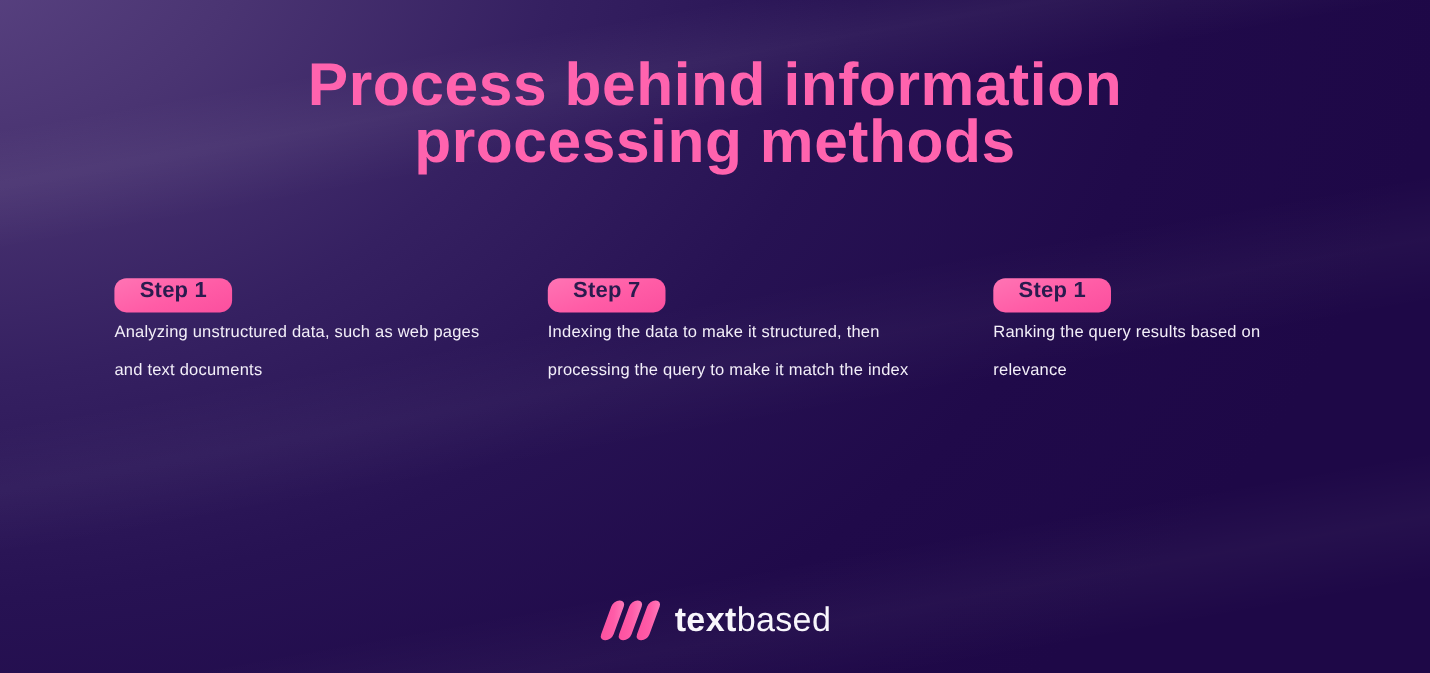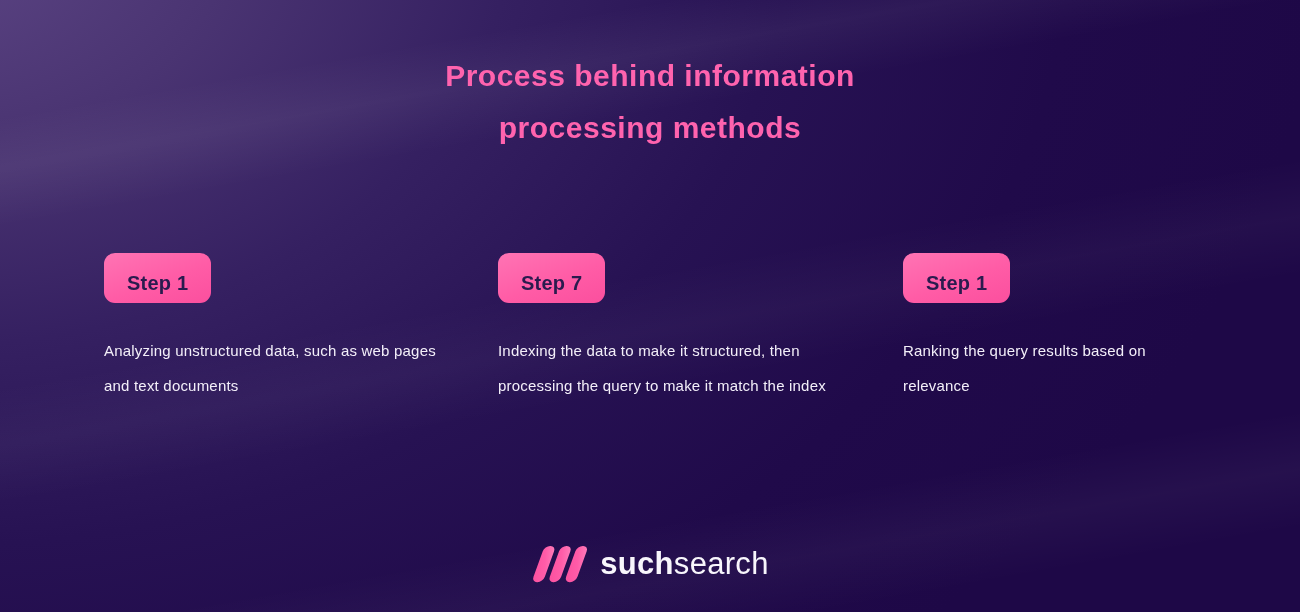--- a/index.html
+++ b/index.html
@@ -13,36 +13,35 @@
   .streaks {
     position: absolute; inset: 0; pointer-events: none;
     background:
       linear-gradient(170deg, rgba(255,255,255,0) 14%, rgba(255,255,255,0.05) 20%, rgba(255,255,255,0) 27%),
       linear-gradient(170deg, rgba(255,255,255,0) 46%, rgba(255,255,255,0.03) 53%, rgba(255,255,255,0) 60%),
       linear-gradient(170deg, rgba(255,255,255,0) 76%, rgba(255,255,255,0.035) 83%, rgba(255,255,255,0) 90%);
   }
   .title {
     position: absolute; top: 50px; left: 0; width: 100%;
     text-align: center;
-    font-size: 30px; font-weight: bold; letter-spacing: 0.5px;
+    font-size: 55px; font-weight: bold; letter-spacing: 0.5px;
     line-height: 52px;
     color: #ff63ae;
   }
   .col { position: absolute; top: 253px; }
   .col-1 { left: 104px; width: 345px; }
   .col-2 { left: 498px; width: 330px; }
   .col-3 { left: 903px; width: 300px; }
   .badge {
     display: inline-block;
     background: linear-gradient(160deg, #ff74b4 0%, #ff5ca6 55%, #fb4f9e 100%);
     color: #2a1b4e;
     font-size: 20px; font-weight: bold; letter-spacing: 0.2px;
-    padding: 19px 23px 8px 23px;
+    padding: 0 23px 8px 23px;
     border-radius: 11px;
-    margin-bottom: 30px;
     text-align: right;
   }
   .desc {
     color: #f3eff9;
     font-size: 15px;
     line-height: 35px;
     letter-spacing: 0.2px;
     font-weight: 400;
   }
   .logo {
@@ -89,14 +88,14 @@
         <stop offset="0.55" stop-color="#ff5ca8"></stop>
         <stop offset="1" stop-color="#ff7fbc"></stop>
       </linearGradient>
     </defs>
     <g transform="skewX(-20) translate(15.5,0)">
       <rect x="0" y="1" width="12.5" height="40" rx="6" fill="url(#stripeGrad)"></rect>
       <rect x="18" y="1" width="12.5" height="40" rx="6" fill="url(#stripeGrad)"></rect>
       <rect x="36" y="1" width="12.5" height="40" rx="6" fill="url(#stripeGrad)"></rect>
     </g>
   </svg>
-  <div class="logo-text"><span class="bold">such</span><span class="light">search</span></div>
+  <div class="logo-text"><span class="bold">text</span><span class="light">based</span></div>
 </div>
 
 </body></html>

